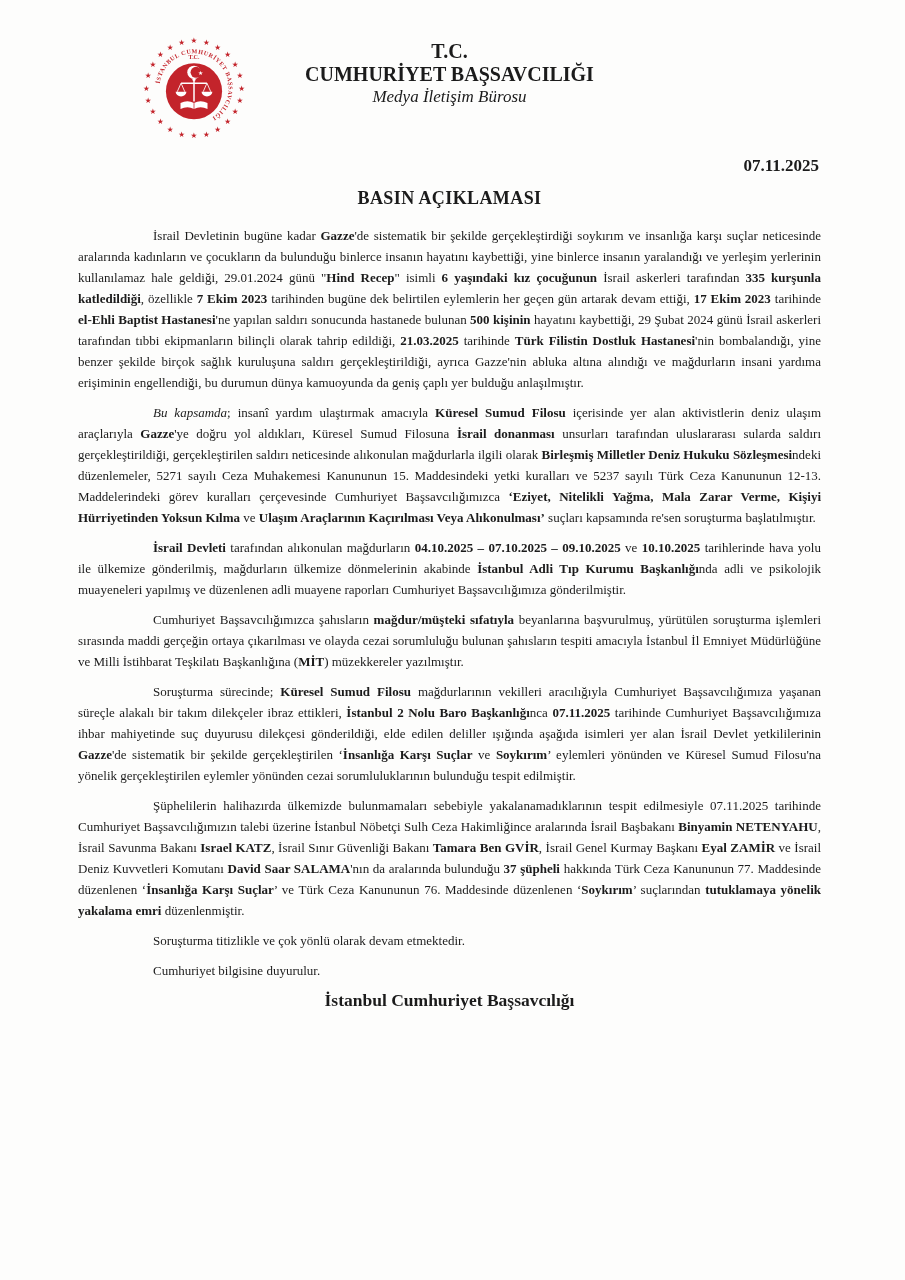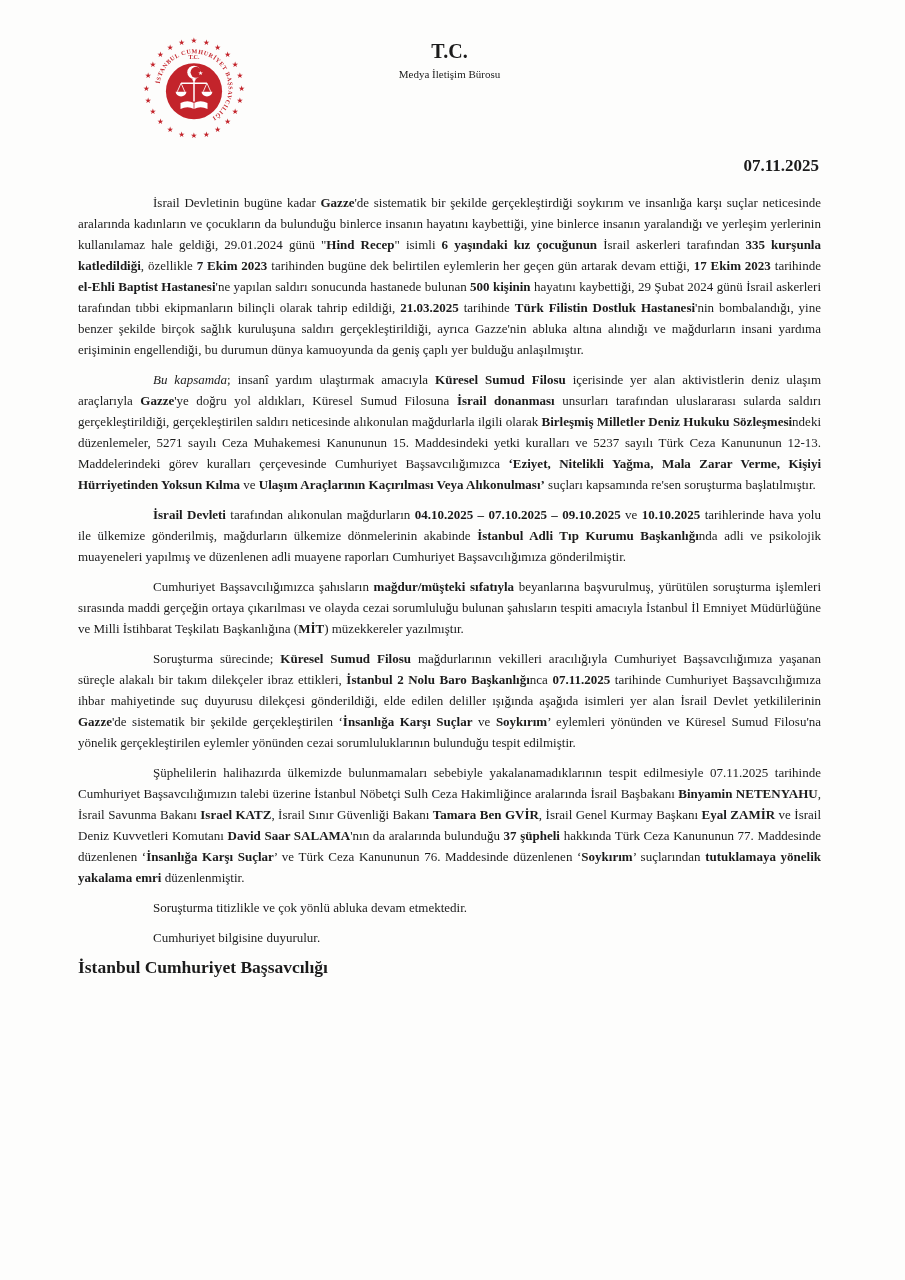--- a/index.html
+++ b/index.html
@@ -7,28 +7,28 @@
     width:905px;height:1280px;box-sizing:border-box;
     margin:0 auto;background:#fdfdfc;color:#1b1b1b;
     padding:34px 84px 28px 78px;position:relative;overflow:hidden;
     font-family:"Liberation Serif","DejaVu Serif",serif;
   }
   .header{position:relative;min-height:112px;}
   .seal{position:absolute;left:62px;top:0;width:108px;height:108px;}
   .header-lines{text-align:center;padding-top:6px;}
   .hl{line-height:23px;}
   .hl.b{font-weight:bold;font-size:20px;}
-  .hl.sub{font-size:11px;line-height:22px;}
+  .hl.sub{font-size:17px;line-height:22px;font-style:italic;}
   .date{ text-align:right;font-weight:bold;font-size:17px;margin:10px 2px 0 0;}
   .title{text-align:center;font-weight:bold;font-size:18px;margin-top:12px;letter-spacing:.4px;}
   .docbody{margin-top:16px;font-size:13px;line-height:21px;text-align:justify;}
   .para{margin:0 0 9px 0;text-indent:75px;}
   .para .b{font-weight:bold;}
   .para .i{font-style:italic;}
-  .signature{text-align:left;font-weight:bold;font-size:17.5px;margin-top:8px;}
+  .signature{text-align:center;font-weight:bold;font-size:17.5px;margin-top:8px;}
   .ringtext{font-size:5.6px;font-weight:bold;letter-spacing:.6px;}
   .sealtc{font-size:5.5px;font-weight:bold;}
 </style>
 </head>
 <body>
 
 <div class="page">
 
   <div class="header">
     <svg class="seal" viewBox="0 0 100 100" style="color: rgb(195, 36, 43);">
@@ -78,32 +78,34 @@
         <path d="M33,53.5 A5,4.3 0 0 0 43,53.5 Z" fill="#fff" stroke="none"></path>
         <path d="M57,53.5 A5,4.3 0 0 0 67,53.5 Z" fill="#fff" stroke="none"></path>
       </g>
       <g>
         <path d="M37.5,64 Q44,60.5 50,64 Q56,60.5 62.5,64 L62.5,69.5 Q56,66 50,69.5 Q44,66 37.5,69.5 Z" fill="#fff"></path>
         <path d="M50,64 L50,69.5" stroke="currentColor" stroke-width="0.7"></path>
       </g>
     </svg>
     <div class="header-lines">
       <div class="hl b">T.C.</div>
+      <div class="hl b">CUMHURİYET BAŞSAVCILIĞI</div>
       <div class="hl sub">Medya İletişim Bürosu</div>
     </div>
   </div>
 
   <div class="date">07.11.2025</div>
 
+  <div class="title">BASIN AÇIKLAMASI</div>
 
   <div class="docbody">
       <p class="para"><span>İsrail Devletinin bugüne kadar </span><span class="b">Gazze</span><span>'de sistematik bir şekilde gerçekleştirdiği soykırım ve insanlığa karşı suçlar neticesinde aralarında kadınların ve çocukların da bulunduğu binlerce insanın hayatını kaybettiği, yine binlerce insanın yaralandığı ve yerleşim yerlerinin kullanılamaz hale geldiği, 29.01.2024 günü "</span><span class="b">Hind Recep</span><span>" isimli </span><span class="b">6 yaşındaki kız çocuğunun</span><span> İsrail askerleri tarafından </span><span class="b">335 kurşunla katledildiği</span><span>, özellikle </span><span class="b">7 Ekim 2023</span><span> tarihinden bugüne dek belirtilen eylemlerin her geçen gün artarak devam ettiği, </span><span class="b">17 Ekim 2023</span><span> tarihinde </span><span class="b">el-Ehli Baptist Hastanesi</span><span>'ne yapılan saldırı sonucunda hastanede bulunan </span><span class="b">500 kişinin</span><span> hayatını kaybettiği, 29 Şubat 2024 günü İsrail askerleri tarafından tıbbi ekipmanların bilinçli olarak tahrip edildiği, </span><span class="b">21.03.2025</span><span> tarihinde </span><span class="b">Türk Filistin Dostluk Hastanesi</span><span>'nin bombalandığı, yine benzer şekilde birçok sağlık kuruluşuna saldırı gerçekleştirildiği, ayrıca Gazze'nin abluka altına alındığı ve mağdurların insani yardıma erişiminin engellendiği, bu durumun dünya kamuoyunda da geniş çaplı yer bulduğu anlaşılmıştır.</span></p>
       <p class="para"><span class="i">Bu kapsamda</span><span>; insanî yardım ulaştırmak amacıyla </span><span class="b">Küresel Sumud Filosu</span><span> içerisinde yer alan aktivistlerin deniz ulaşım araçlarıyla </span><span class="b">Gazze</span><span>'ye doğru yol aldıkları, Küresel Sumud Filosuna </span><span class="b">İsrail donanması</span><span> unsurları tarafından uluslararası sularda saldırı gerçekleştirildiği, gerçekleştirilen saldırı neticesinde alıkonulan mağdurlarla ilgili olarak </span><span class="b">Birleşmiş Milletler Deniz Hukuku Sözleşmesi</span><span>ndeki düzenlemeler, 5271 sayılı Ceza Muhakemesi Kanununun 15. Maddesindeki yetki kuralları ve 5237 sayılı Türk Ceza Kanununun 12-13. Maddelerindeki görev kuralları çerçevesinde Cumhuriyet Başsavcılığımızca </span><span class="b">‘Eziyet, Nitelikli Yağma, Mala Zarar Verme, Kişiyi Hürriyetinden Yoksun Kılma</span><span> ve </span><span class="b">Ulaşım Araçlarının Kaçırılması Veya Alıkonulması’</span><span> suçları kapsamında re'sen soruşturma başlatılmıştır.</span></p>
       <p class="para"><span class="b">İsrail Devleti</span><span> tarafından alıkonulan mağdurların </span><span class="b">04.10.2025 – 07.10.2025 – 09.10.2025</span><span> ve </span><span class="b">10.10.2025</span><span> tarihlerinde hava yolu ile ülkemize gönderilmiş, mağdurların ülkemize dönmelerinin akabinde </span><span class="b">İstanbul Adli Tıp Kurumu Başkanlığı</span><span>nda adli ve psikolojik muayeneleri yapılmış ve düzenlenen adli muayene raporları Cumhuriyet Başsavcılığımıza gönderilmiştir.</span></p>
       <p class="para"><span>Cumhuriyet Başsavcılığımızca şahısların </span><span class="b">mağdur/müşteki sıfatıyla</span><span> beyanlarına başvurulmuş, yürütülen soruşturma işlemleri sırasında maddi gerçeğin ortaya çıkarılması ve olayda cezai sorumluluğu bulunan şahısların tespiti amacıyla İstanbul İl Emniyet Müdürlüğüne ve Milli İstihbarat Teşkilatı Başkanlığına (</span><span class="b">MİT</span><span>) müzekkereler yazılmıştır.</span></p>
       <p class="para"><span>Soruşturma sürecinde; </span><span class="b">Küresel Sumud Filosu</span><span> mağdurlarının vekilleri aracılığıyla Cumhuriyet Başsavcılığımıza yaşanan süreçle alakalı bir takım dilekçeler ibraz ettikleri, </span><span class="b">İstanbul 2 Nolu Baro Başkanlığı</span><span>nca </span><span class="b">07.11.2025</span><span> tarihinde Cumhuriyet Başsavcılığımıza ihbar mahiyetinde suç duyurusu dilekçesi gönderildiği, elde edilen deliller ışığında aşağıda isimleri yer alan İsrail Devlet yetkililerinin </span><span class="b">Gazze</span><span>'de sistematik bir şekilde gerçekleştirilen ‘</span><span class="b">İnsanlığa Karşı Suçlar</span><span> ve </span><span class="b">Soykırım</span><span>’ eylemleri yönünden ve Küresel Sumud Filosu'na yönelik gerçekleştirilen eylemler yönünden cezai sorumluluklarının bulunduğu tespit edilmiştir.</span></p>
       <p class="para"><span>Şüphelilerin halihazırda ülkemizde bulunmamaları sebebiyle yakalanamadıklarının tespit edilmesiyle 07.11.2025 tarihinde Cumhuriyet Başsavcılığımızın talebi üzerine İstanbul Nöbetçi Sulh Ceza Hakimliğince aralarında İsrail Başbakanı </span><span class="b">Binyamin NETENYAHU</span><span>, İsrail Savunma Bakanı </span><span class="b">Israel KATZ</span><span>, İsrail Sınır Güvenliği Bakanı </span><span class="b">Tamara Ben GVİR</span><span>, İsrail Genel Kurmay Başkanı </span><span class="b">Eyal ZAMİR</span><span> ve İsrail Deniz Kuvvetleri Komutanı </span><span class="b">David Saar SALAMA</span><span>'nın da aralarında bulunduğu </span><span class="b">37 şüpheli</span><span> hakkında Türk Ceza Kanununun 77. Maddesinde düzenlenen ‘</span><span class="b">İnsanlığa Karşı Suçlar</span><span>’ ve Türk Ceza Kanununun 76. Maddesinde düzenlenen ‘</span><span class="b">Soykırım</span><span>’ suçlarından </span><span class="b">tutuklamaya yönelik yakalama emri</span><span> düzenlenmiştir.</span></p>
-      <p class="para"><span>Soruşturma titizlikle ve çok yönlü abluka devam etmektedir.</span></p>
+      <p class="para"><span>Soruşturma titizlikle ve çok yönlü olarak devam etmektedir.</span></p>
       <p class="para"><span>Cumhuriyet bilgisine duyurulur.</span></p>
     </div>
 
   <div class="signature">İstanbul Cumhuriyet Başsavcılığı</div>
 </div>
 
 </body></html>

